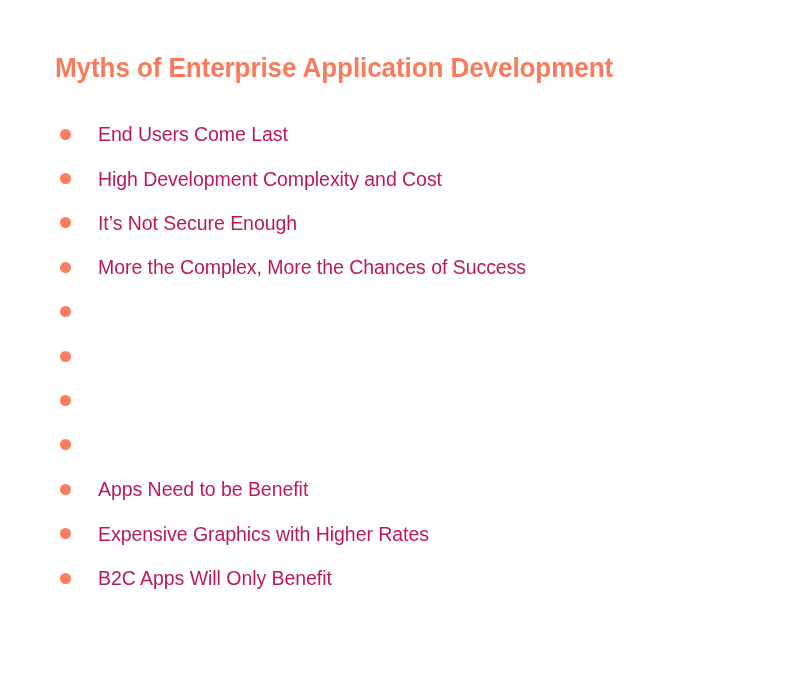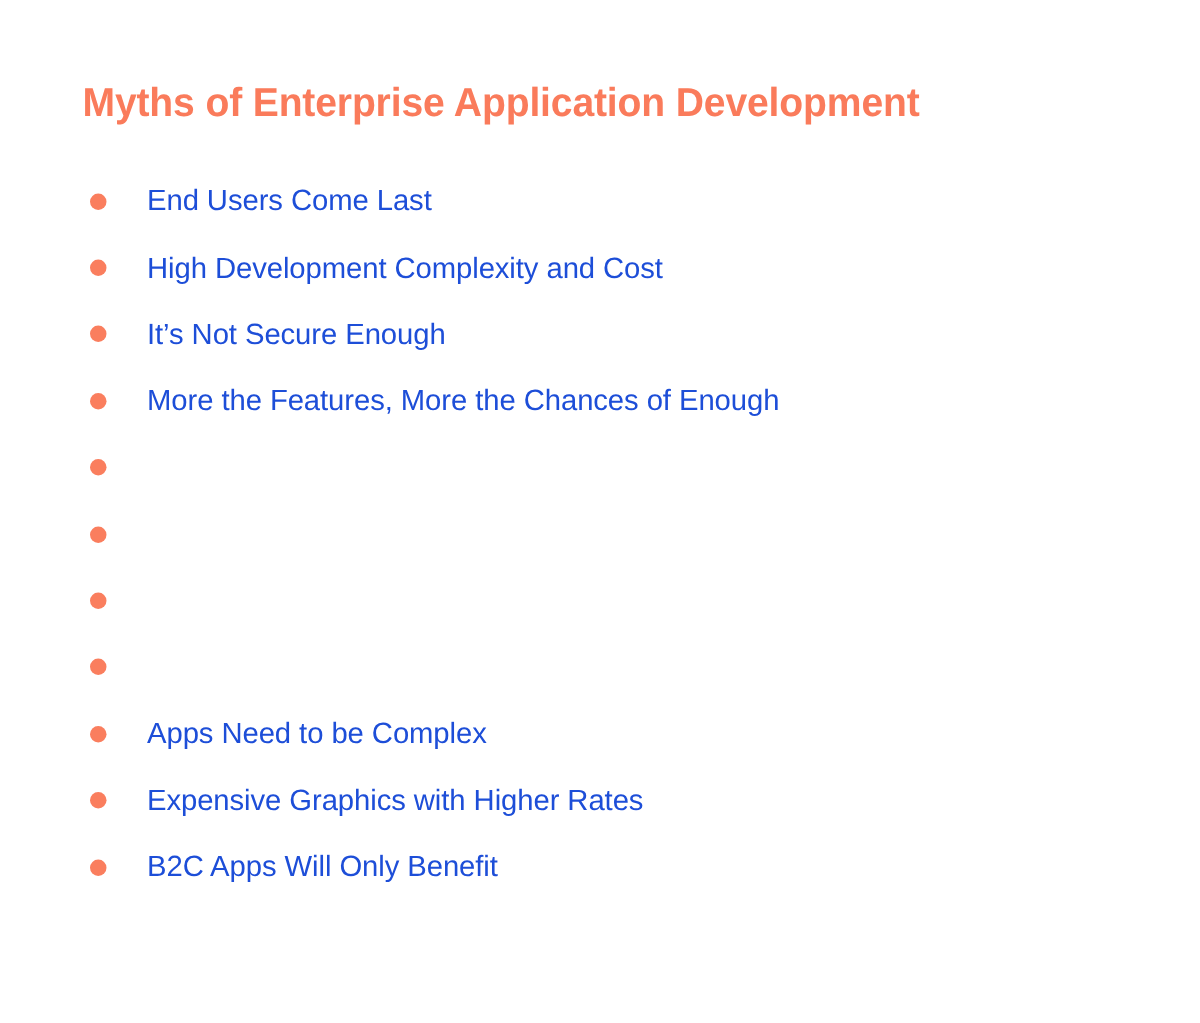--- a/index.html
+++ b/index.html
@@ -67,21 +67,21 @@
     margin-top: -5.5px;
     border-radius: 50%;
     background: #fa7e5e;
   }
 
   .myth-label {
     font-family: "Liberation Sans", sans-serif;
     font-size: 19.5px;
     font-weight: normal;
     line-height: 24px;
-    color: #1d4ed8;
+    color: #be185d;
     white-space: nowrap;
     letter-spacing: -0.05px;
   }
 </style>
 </head>
 <body>
 
 <div class="slide">
 
   <h1 class="slide-title">Myths of Enterprise Application Development</h1>
@@ -99,42 +99,42 @@
     </li>
 
 
     <li class="myth-item">
       <span class="bullet-icon"></span>
       <span class="myth-label">It’s Not Secure Enough</span>
     </li>
 
     <li class="myth-item">
       <span class="bullet-icon"></span>
-      <span class="myth-label">More the Features, More the Chances of Enough</span>
+      <span class="myth-label">More the Complex, More the Chances of Success</span>
     </li>
 
     <li class="myth-item">
       <span class="bullet-icon"></span>
     </li>
 
     <li class="myth-item">
       <span class="bullet-icon"></span>
     </li>
 
     <li class="myth-item">
       <span class="bullet-icon"></span>
     </li>
 
     <li class="myth-item">
       <span class="bullet-icon"></span>
     </li>
 
     <li class="myth-item">
       <span class="bullet-icon"></span>
-      <span class="myth-label">Apps Need to be Complex</span>
+      <span class="myth-label">Apps Need to be Benefit</span>
     </li>
 
     <li class="myth-item">
       <span class="bullet-icon"></span>
       <span class="myth-label">Expensive Graphics with Higher Rates</span>
     </li>
 
     <li class="myth-item">
       <span class="bullet-icon"></span>
       <span class="myth-label">B2C Apps Will Only Benefit</span>

